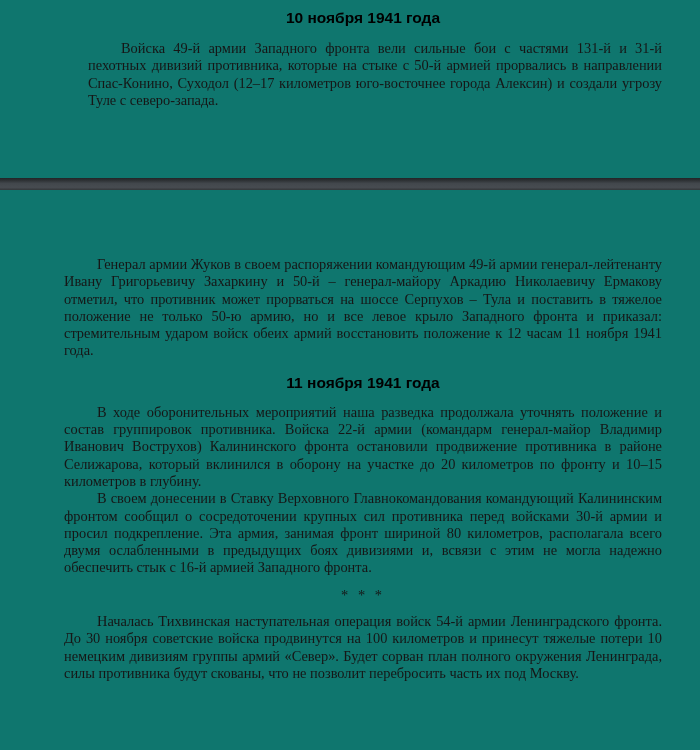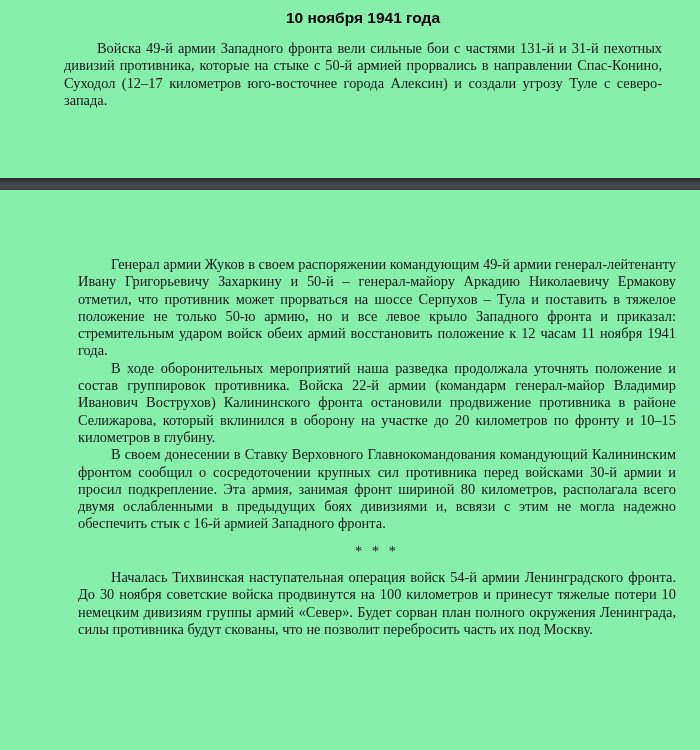--- a/index.html
+++ b/index.html
@@ -4,51 +4,51 @@
 <style>
   html, body {
     margin: 0;
     padding: 0;
     background: #ffffff;
   }
   #viewport {
     position: relative;
     width: 700px;
     height: 750px;
-    background: #86efac;
+    background: #0f766e;
     overflow: hidden;
     font-family: "Liberation Serif", serif;
     color: #141414;
     text-decoration: underline;
   }
   .page {
     position: absolute;
     left: 64px;
     width: 598px;
   }
   .page-1 { top: 8px; }
-  .page-2 { top: 256px; margin-left: 14px; }
+  .page-2 { top: 256px; }
   .date-heading {
     margin: 0;
     text-align: center;
     font-family: "Liberation Sans", sans-serif;
     font-weight: bold;
     font-size: 15.5px;
     line-height: 19px;
     color: #000000;
   }
   .para {
     margin: 0;
     text-align: justify;
     text-indent: 33px;
     font-size: 14.4px;
     line-height: 17.3px;
     color: #161616;
   }
-  .page-1 .para { margin-top: 13px; }
+  .page-1 .para { margin-top: 13px; margin-left: 24px; }
   .page-2 .date-heading {
     margin-top: 13px;
     margin-bottom: 12px;
   }
   .asterisk-sep {
     margin: 10px 0 9px 0;
     text-align: center;
     text-indent: 0;
     font-size: 14.4px;
     line-height: 17.3px;
@@ -76,19 +76,20 @@
 
   <section class="page page-1">
     <h2 class="date-heading">10 ноября 1941 года</h2>
     <p class="para">Войска 49-й армии Западного фронта вели сильные бои с частями 131-й и 31-й пехотных дивизий противника, которые на стыке с 50-й армией прорвались в направлении Спас-Конино, Суходол (12–17 километров юго-восточнее города Алексин) и создали угрозу Туле с северо-запада.</p>
   </section>
 
   <div class="page-gap"></div>
 
   <section class="page page-2">
     <p class="para">Генерал армии Жуков в своем распоряжении командующим 49-й армии генерал-лейтенанту Ивану Григорьевичу Захаркину и 50-й – генерал-майору Аркадию Николаевичу Ермакову отметил, что противник может прорваться на шоссе Серпухов – Тула и поставить в тяжелое положение не только 50-ю армию, но и все левое крыло Западного фронта и приказал: стремительным ударом войск обеих армий восстановить положение к 12 часам 11 ноября 1941 года.</p>
+    <h2 class="date-heading">11 ноября 1941 года</h2>
     <p class="para">В ходе оборонительных мероприятий наша разведка продолжала уточнять положение и состав группировок противника. Войска 22-й армии (командарм генерал-майор Владимир Иванович Вострухов) Калининского фронта остановили продвижение противника в районе Селижарова, который вклинился в оборону на участке до 20 километров по фронту и 10–15 километров в глубину.</p>
     <p class="para">В своем донесении в Ставку Верховного Главнокомандования командующий Калининским фронтом сообщил о сосредоточении крупных сил противника перед войсками 30-й армии и просил подкрепление. Эта армия, занимая фронт шириной 80 километров, располагала всего двумя ослабленными в предыдущих боях дивизиями и, всвязи с этим не могла надежно обеспечить стык с 16-й армией Западного фронта.</p>
     <div class="asterisk-sep">* * *</div>
     <p class="para">Началась Тихвинская наступательная операция войск 54-й армии Ленинградского фронта. До 30 ноября советские войска продвинутся на 100 километров и принесут тяжелые потери 10 немецким дивизиям группы армий «Север». Будет сорван план полного окружения Ленинграда, силы противника будут скованы, что не позволит перебросить часть их под Москву.</p>
   </section>
 
 </div>
 
 </body></html>

